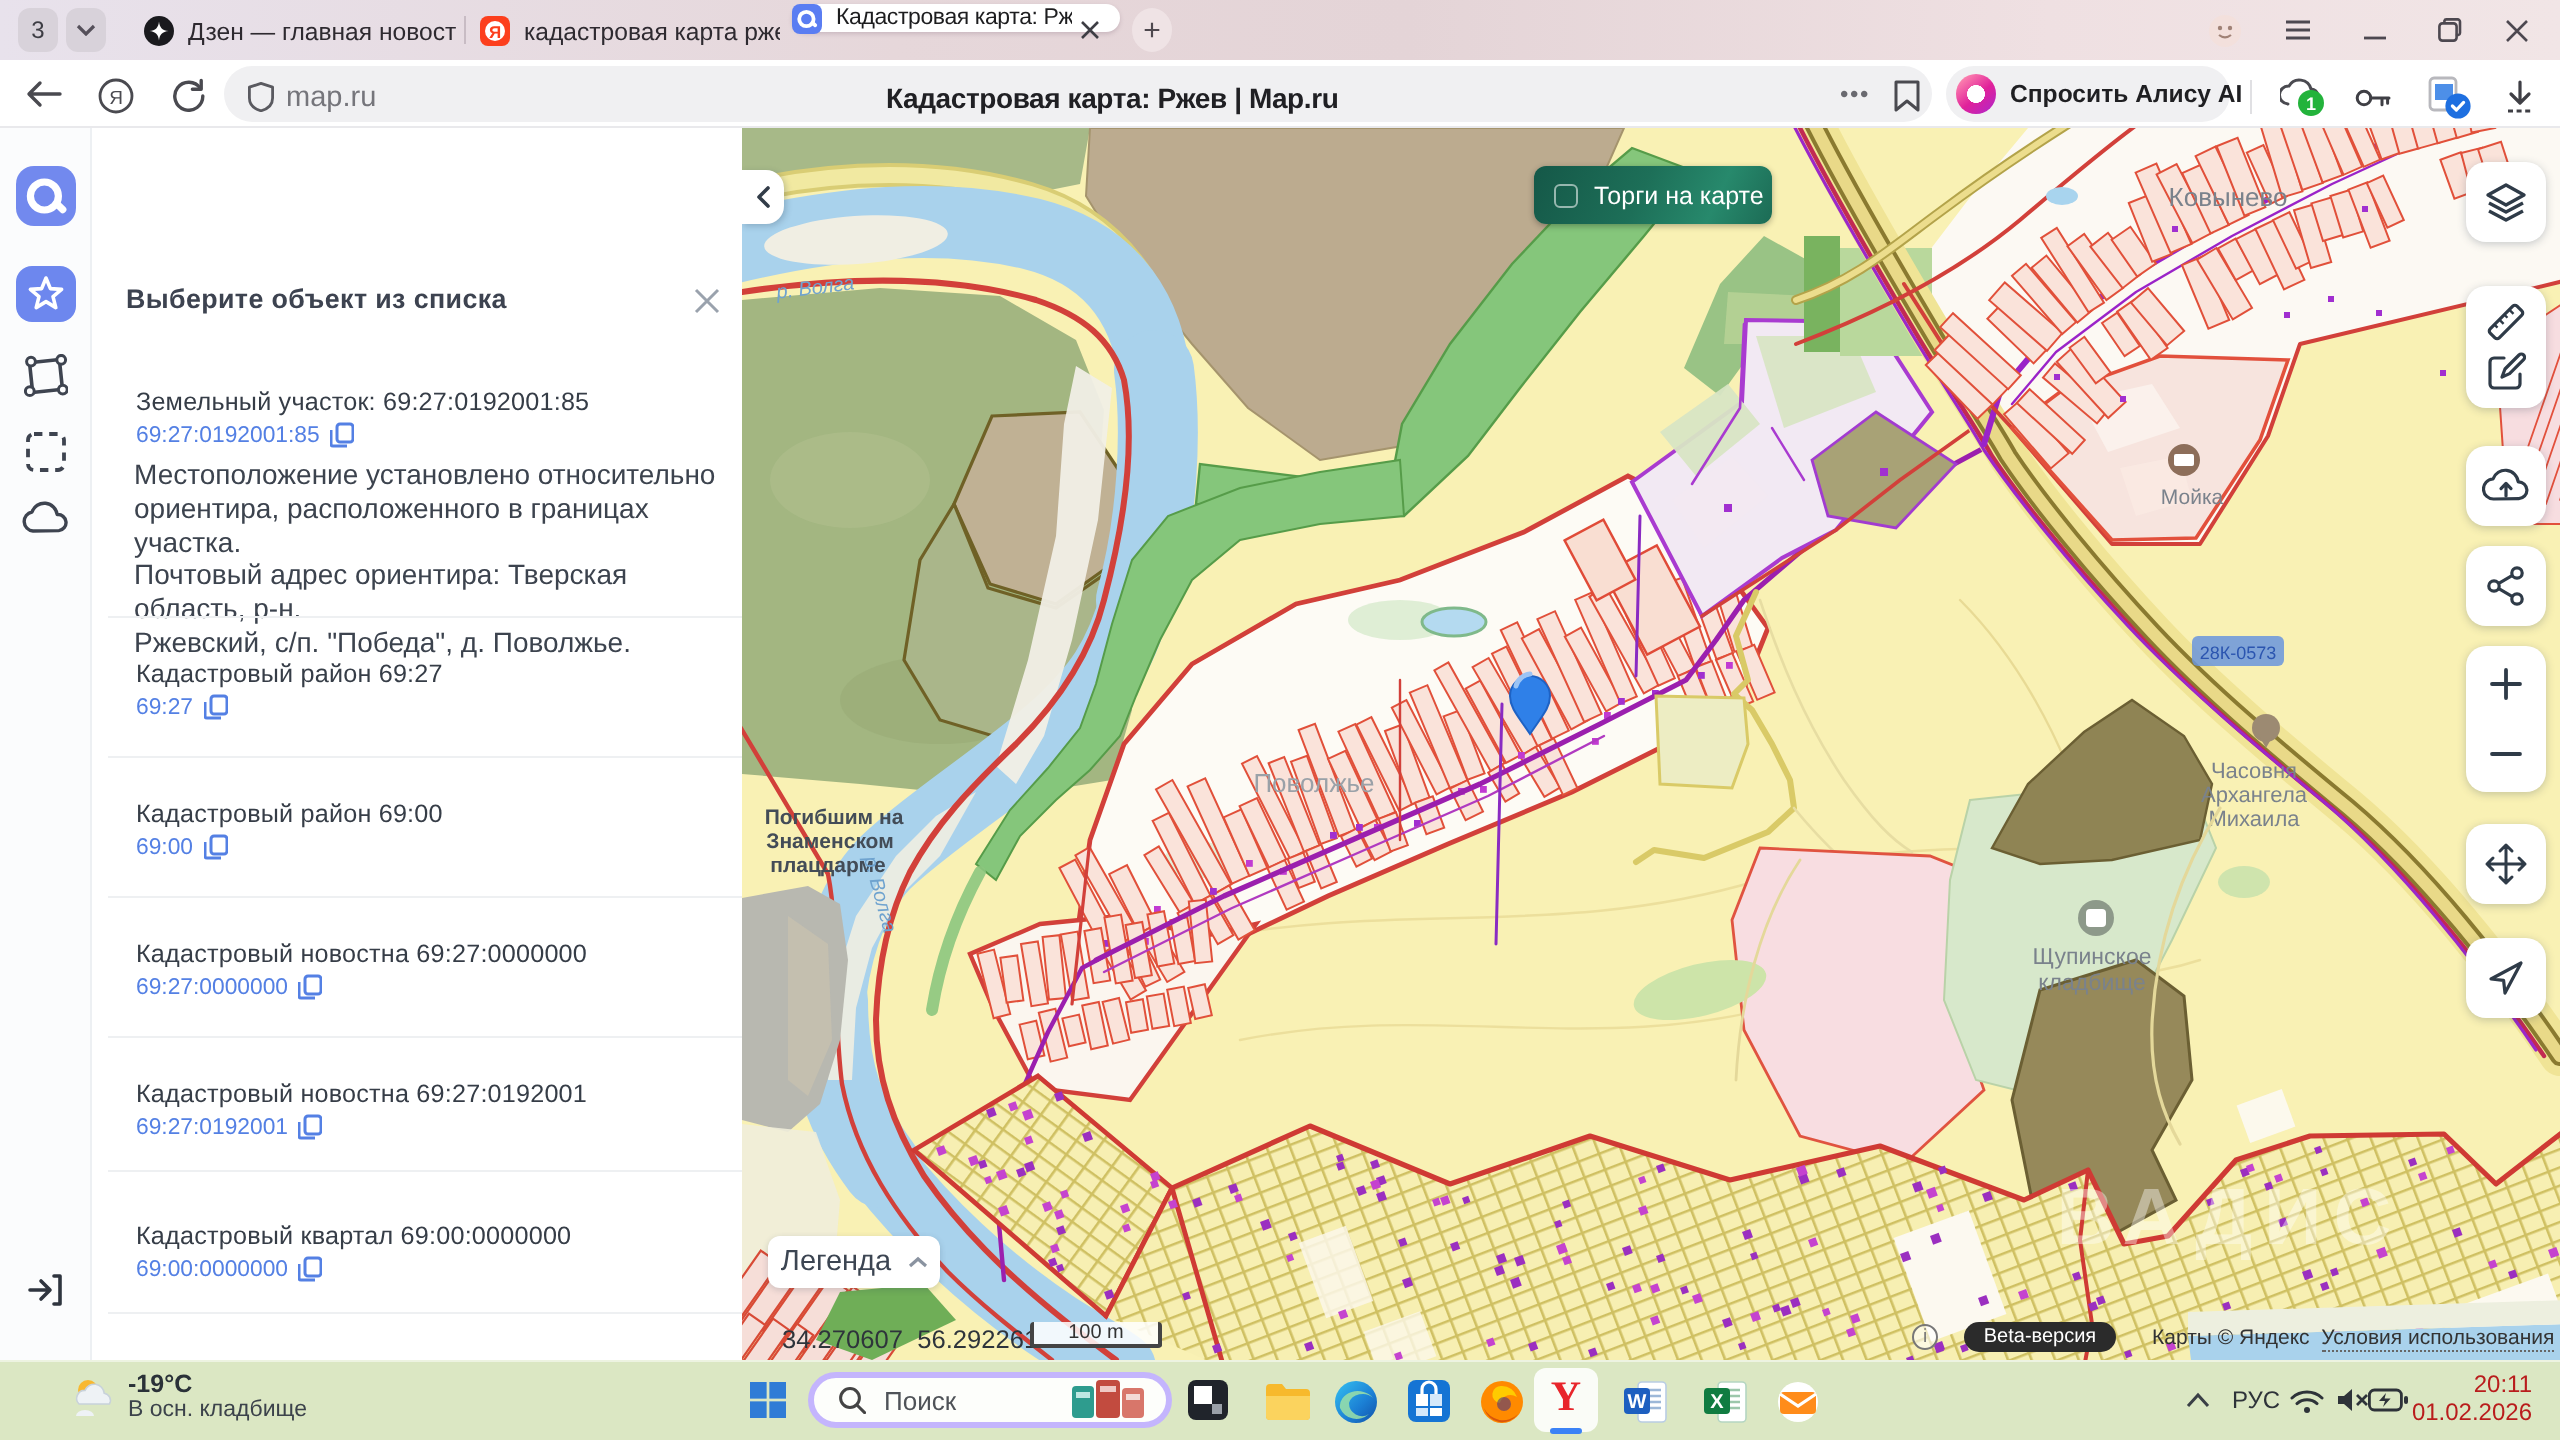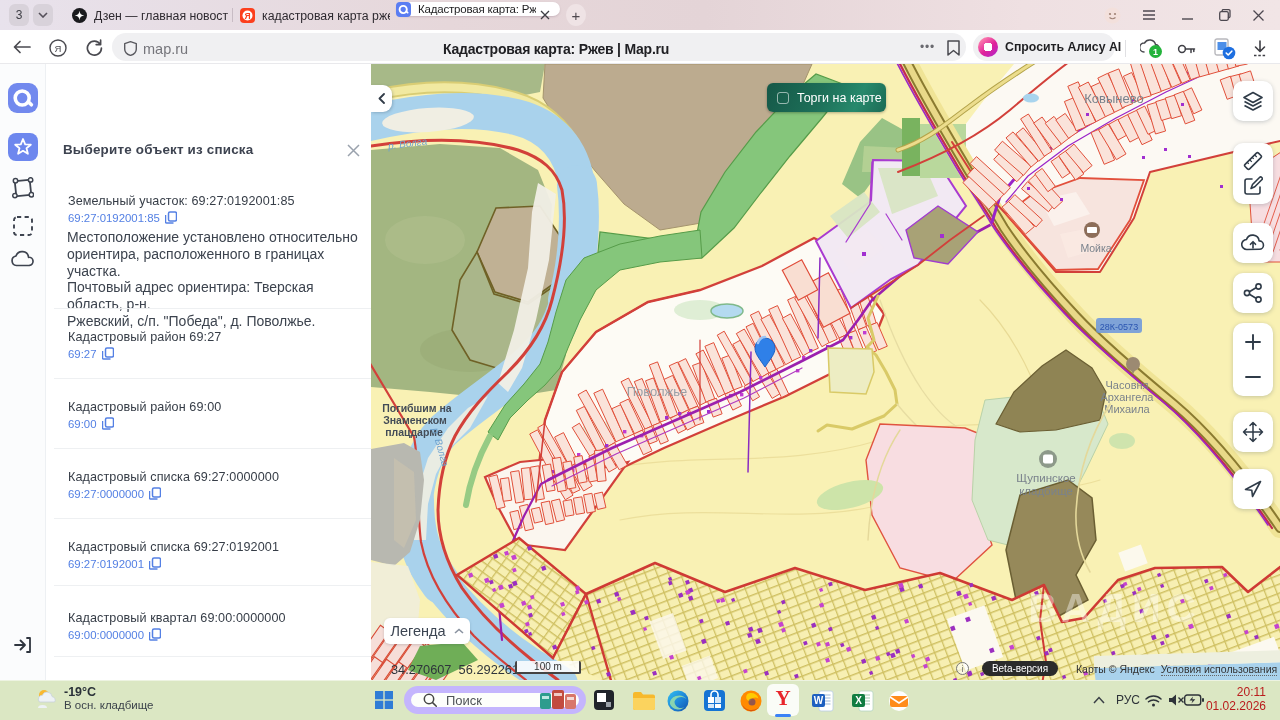--- a/index.html
+++ b/index.html
@@ -126,26 +126,26 @@
 <div class="it" style="top:266px">Кадастровый район 69:27</div>
 <div class="il" style="top:283px">69:27 <svg width="12" height="13">
         <rect x="3.5" y="1" width="8" height="9" rx="1.5" fill="none" stroke="#5480e4" stroke-width="1.5"></rect>
         <path d="M8.5,12 h-7 a1,1 0 0 1 -1,-1 V4" fill="none" stroke="#5480e4" stroke-width="1.5"></path>
       </svg></div>
 <div class="it" style="top:336px">Кадастровый район 69:00</div>
 <div class="il" style="top:353px">69:00 <svg width="12" height="13">
         <rect x="3.5" y="1" width="8" height="9" rx="1.5" fill="none" stroke="#5480e4" stroke-width="1.5"></rect>
         <path d="M8.5,12 h-7 a1,1 0 0 1 -1,-1 V4" fill="none" stroke="#5480e4" stroke-width="1.5"></path>
       </svg></div>
-<div class="it" style="top:406px">Кадастровый списка 69:27:0000000</div>
+<div class="it" style="top:406px">Кадастровый новостна 69:27:0000000</div>
 <div class="il" style="top:423px">69:27:0000000 <svg width="12" height="13">
         <rect x="3.5" y="1" width="8" height="9" rx="1.5" fill="none" stroke="#5480e4" stroke-width="1.5"></rect>
         <path d="M8.5,12 h-7 a1,1 0 0 1 -1,-1 V4" fill="none" stroke="#5480e4" stroke-width="1.5"></path>
       </svg></div>
-<div class="it" style="top:476px">Кадастровый списка 69:27:0192001</div>
+<div class="it" style="top:476px">Кадастровый новостна 69:27:0192001</div>
 <div class="il" style="top:493px">69:27:0192001 <svg width="12" height="13">
         <rect x="3.5" y="1" width="8" height="9" rx="1.5" fill="none" stroke="#5480e4" stroke-width="1.5"></rect>
         <path d="M8.5,12 h-7 a1,1 0 0 1 -1,-1 V4" fill="none" stroke="#5480e4" stroke-width="1.5"></path>
       </svg></div>
 <div class="it" style="top:547px">Кадастровый квартал 69:00:0000000</div>
 <div class="il" style="top:564px">69:00:0000000 <svg width="12" height="13">
         <rect x="3.5" y="1" width="8" height="9" rx="1.5" fill="none" stroke="#5480e4" stroke-width="1.5"></rect>
         <path d="M8.5,12 h-7 a1,1 0 0 1 -1,-1 V4" fill="none" stroke="#5480e4" stroke-width="1.5"></path>
       </svg></div>
 <div style="position:absolute;left:21px;top:165px;width:300px;font-size:14px;color:#3c434e;line-height:16.8px">Местоположение установлено относительно<br>ориентира, расположенного в границах участка.<br>Почтовый адрес ориентира: Тверская область, р-н.<br>Ржевский, с/п. "Победа", д. Поволжье.</div>
@@ -719,21 +719,21 @@
     <path d="M4,21 a4.5,3 0 0 1 9,0 Z" fill="#eef2f5"></path>
   </svg>
 <div style="position:absolute;left:64px;top:685px;font-size:12.5px;font-weight:bold;color:#2a3138">-19°C</div>
 <div style="position:absolute;left:64px;top:699px;font-size:11.5px;color:#3c434b">В осн. кладбище</div>
 <svg width="18" height="18" style="position:absolute;left:375px;top:691px" viewBox="0 0 21 21">
     <rect x="0" y="0" width="9.7" height="9.7" fill="#2f7cd6"></rect>
     <rect x="11.3" y="0" width="9.7" height="9.7" fill="#2f7cd6"></rect>
     <rect x="0" y="11.3" width="9.7" height="9.7" fill="#2f7cd6"></rect>
     <rect x="11.3" y="11.3" width="9.7" height="9.7" fill="#2f7cd6"></rect>
   </svg>
-<div style="position:absolute;left:404px;top:686px;width:182px;height:28px;background:#fdfefb;border:7px solid #c4b5fd;border-radius:14px;display:flex;align-items:center">
+<div style="position:absolute;left:404px;top:686px;width:182px;height:28px;background:#fdfefb;border:3px solid #c4b5fd;border-radius:14px;display:flex;align-items:center">
     <svg width="14" height="14" style="margin:0 9px 0 12px">
       <circle cx="6" cy="6" r="4.7" fill="none" stroke="#444" stroke-width="1.5"></circle>
       <path d="M9.6,9.6 L13.3,13.3" stroke="#444" stroke-width="1.5" stroke-linecap="round"></path>
     </svg>
     <span style="font-size:13px;color:#4f5358">Поиск</span>
     <svg width="38" height="22" style="margin-left:58px">
       <rect x="0" y="4" width="11" height="16" rx="2" fill="#2e9c8e"></rect>
       <rect x="12" y="1" width="12" height="19" rx="2" fill="#c24b3f"></rect>
       <rect x="25" y="5" width="11" height="15" rx="2" fill="#d8766a"></rect>
       <rect x="2" y="7" width="7" height="3" fill="#bfe8e2"></rect>

